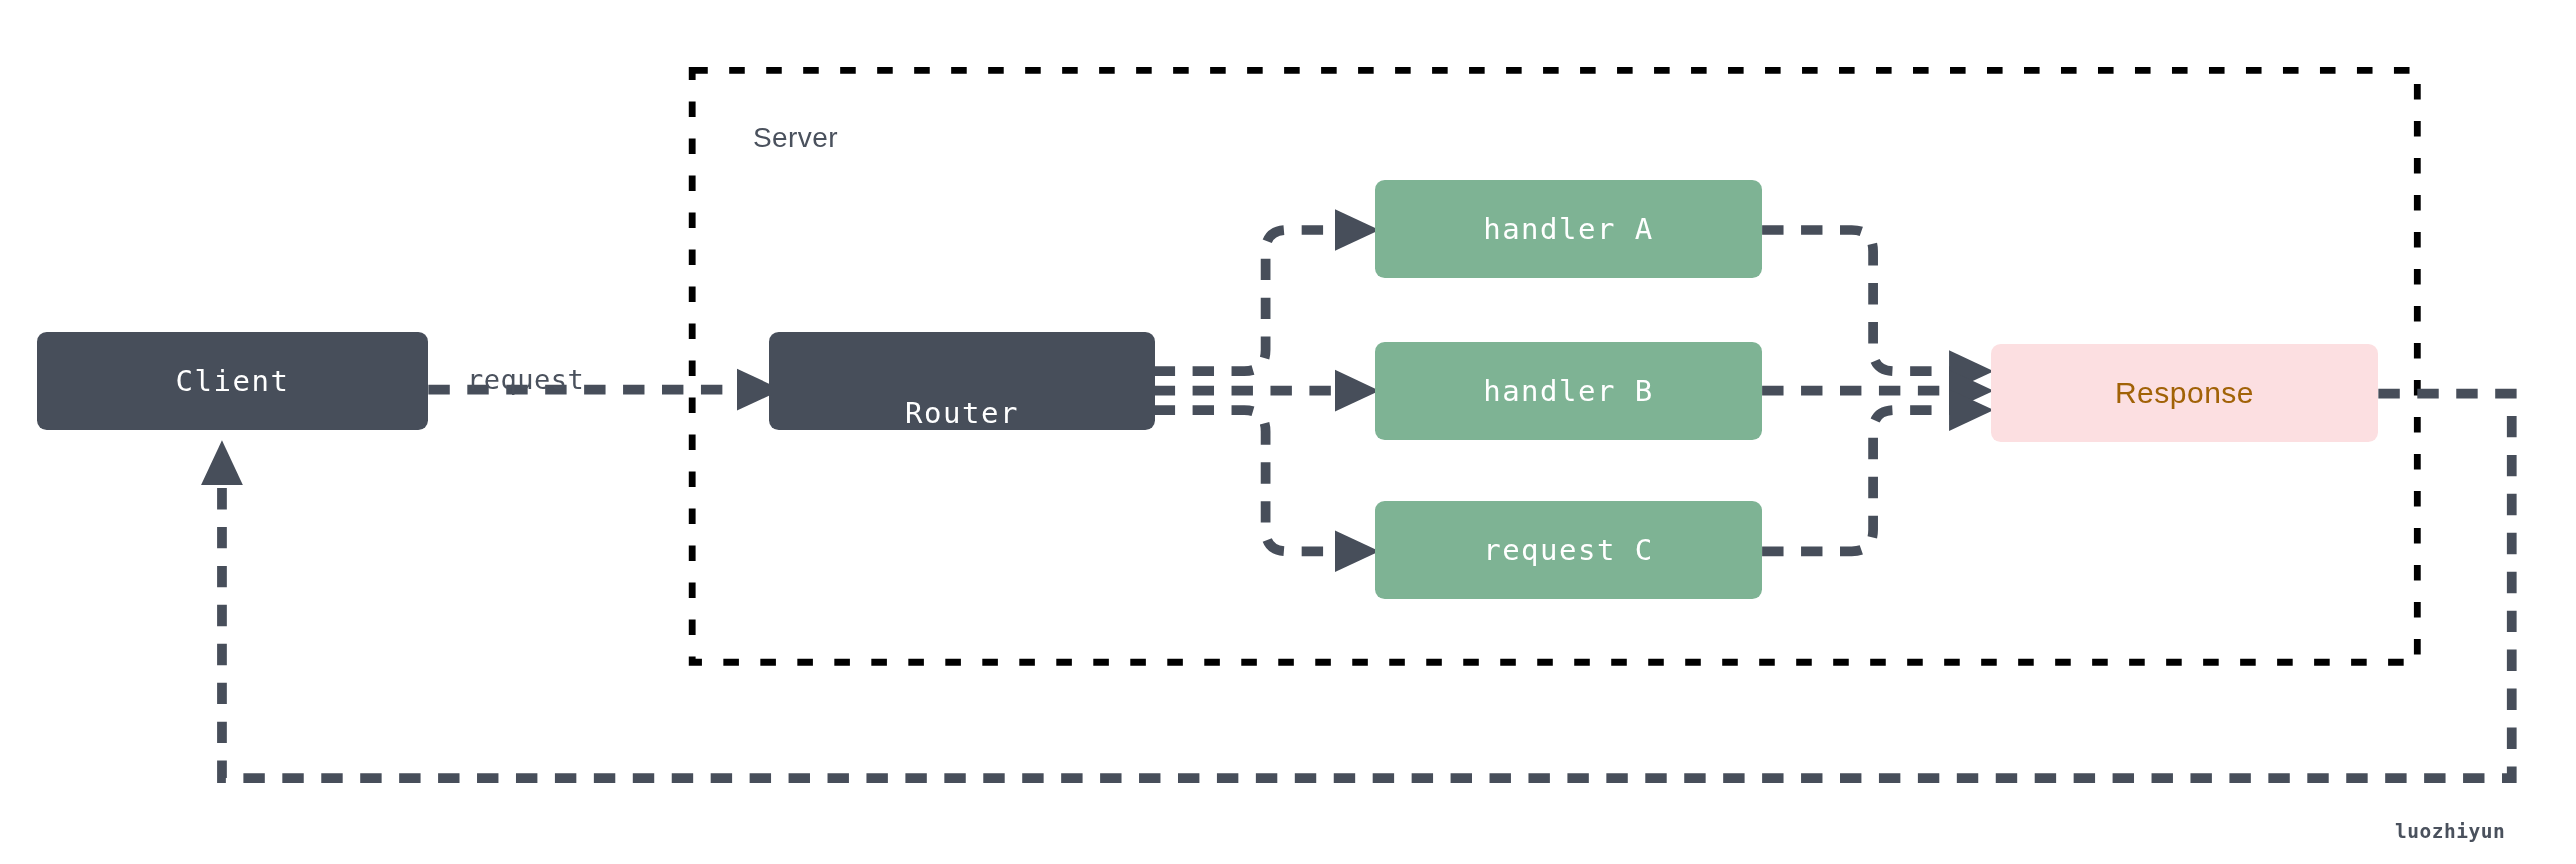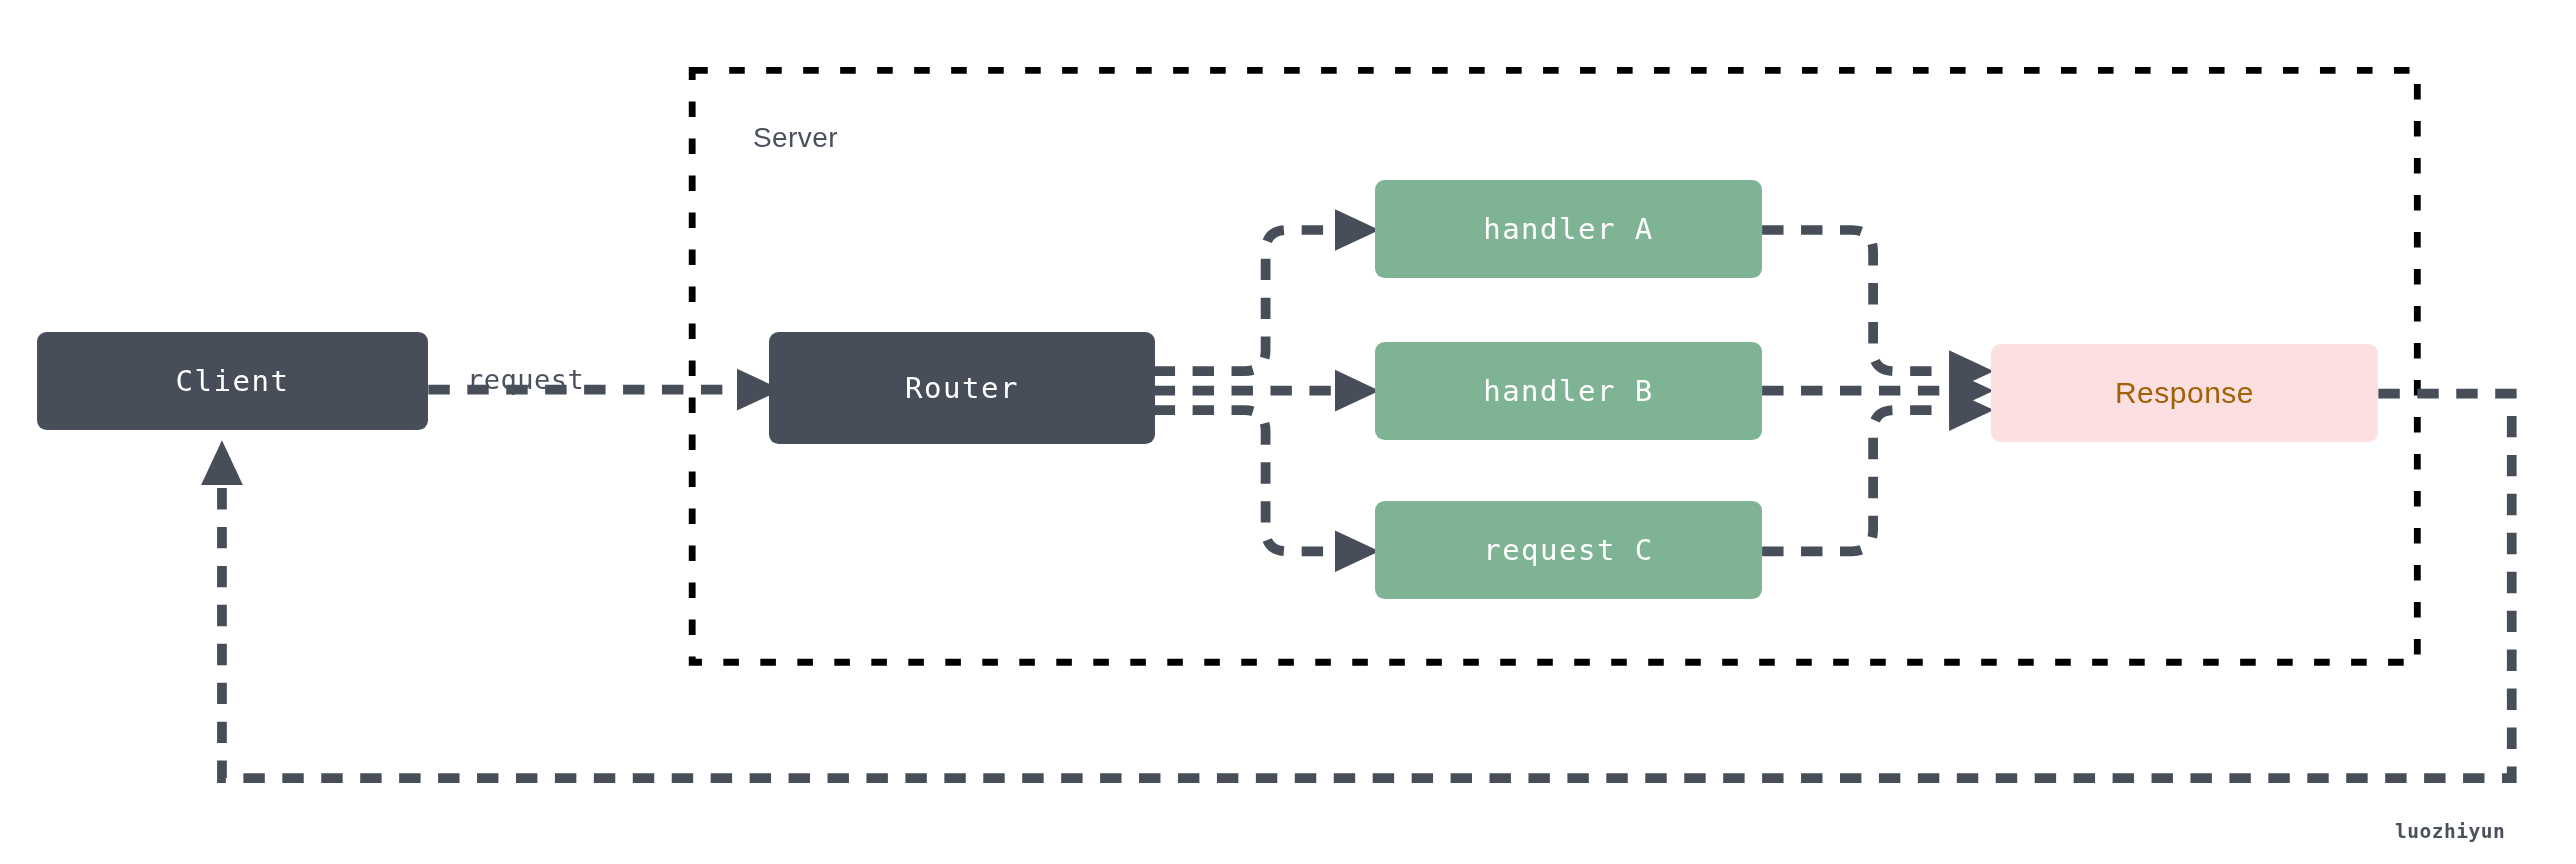--- a/index.html
+++ b/index.html
@@ -118,21 +118,21 @@
   </svg>
 
   <div class="group-label" style="left:753px; top:122px;">Server</div>
 
   <div class="edge-label" style="left:467px; top:336px;margin-top:28px;">request</div>
 
   <div class="node dark-node" style="left:37px; top:332px; width:391px; height:98px;">
     <span class="node-label">Client</span>
   </div>
 
-  <div class="node dark-node" style="left:769px; top:332px; width:386px; height:112px;">
+  <div class="node dark-node" style="left:769px; top:332px; width:386px; height:98px;align-items:flex-end;">
     <span class="node-label">Router</span>
   </div>
 
   <div class="node green-node" style="left:1375px; top:342px; width:387px; height:98px;">
     <span class="node-label">handler B</span>
   </div>
 
   <div class="node green-node" style="left:1375px; top:180px; width:387px; height:98px;">
     <span class="node-label">handler A</span>
   </div>

